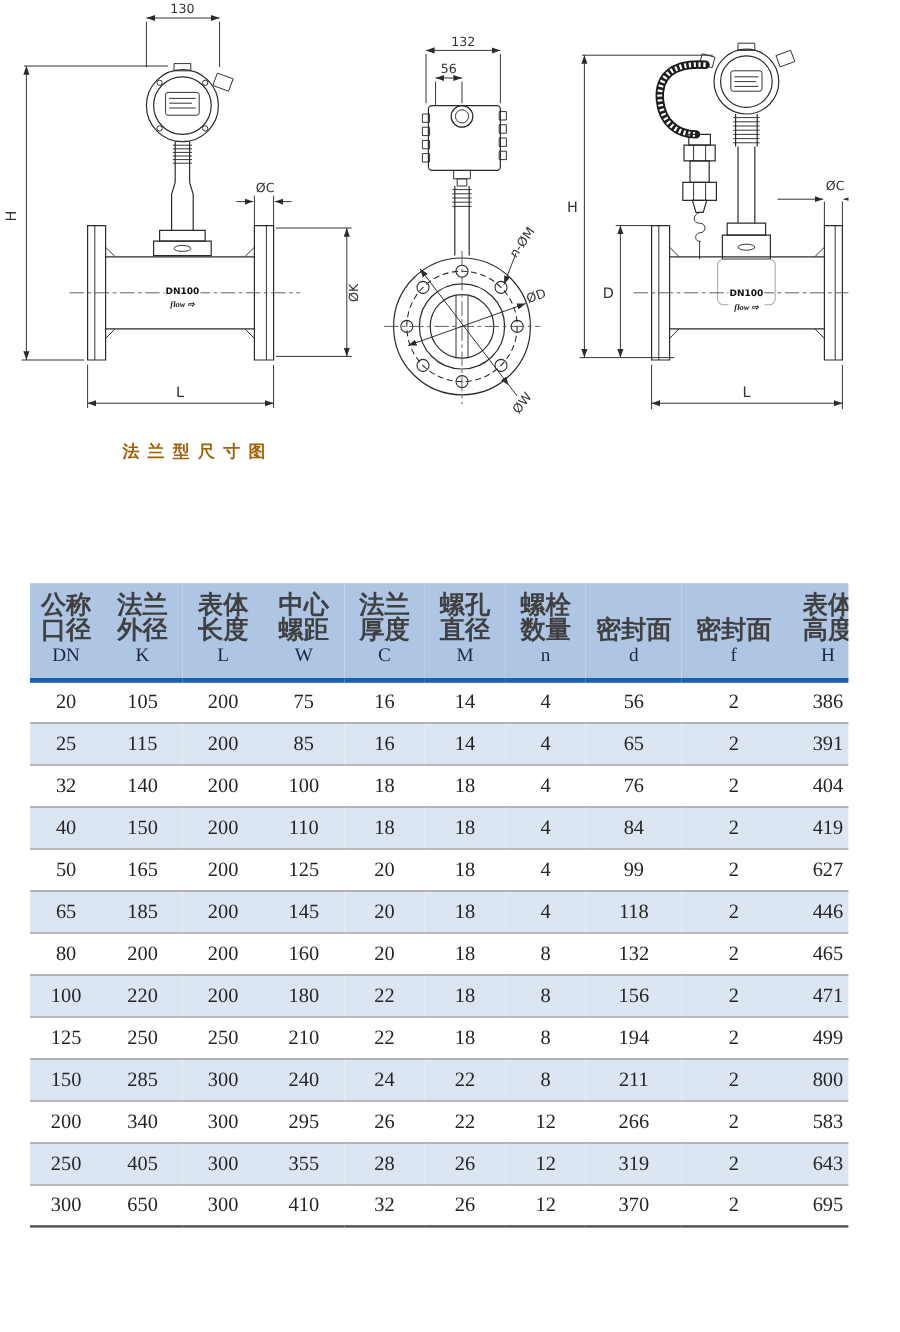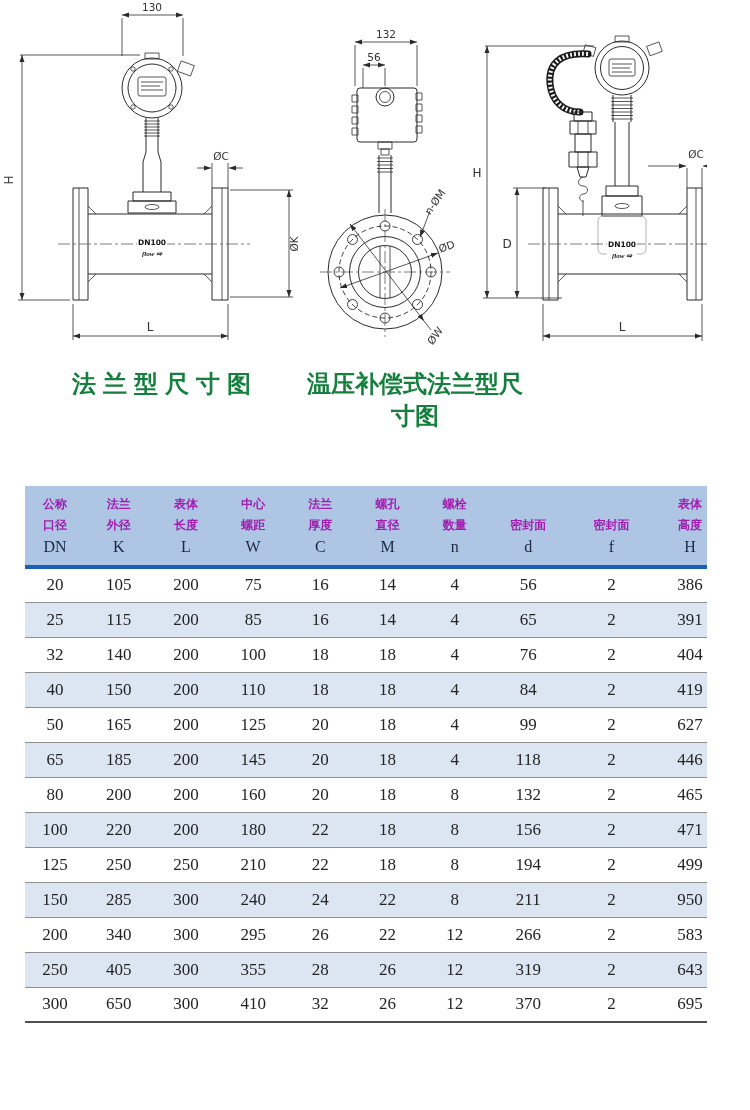--- a/index.html
+++ b/index.html
@@ -15,29 +15,29 @@
   .cl{stroke:#5a5a5a;stroke-width:.8;fill:none;stroke-dasharray:12 3 3 3;}
   .bolt{stroke:#2b2b2b;stroke-width:.9;fill:none;}
   .dash{stroke:#2b2b2b;stroke-width:.9;fill:none;stroke-dasharray:5 3;}
   .hose{stroke:#1c1c1c;stroke-width:7;fill:none;stroke-linecap:round;}
   .hoseband{stroke:#ffffff;stroke-width:4;fill:none;stroke-dasharray:1.8 2.2;}
   .boss{stroke:#a8a8a8;stroke-width:.9;fill:none;}
   .dim{font:10.5px "DejaVu Sans",sans-serif;fill:#333;}
   .dimL{font:12px "DejaVu Sans",sans-serif;fill:#333;}
   .tag{font:bold 7.5px "DejaVu Sans",sans-serif;fill:#111;}
   .flw{font:italic bold 7px "Liberation Serif",serif;fill:#111;}
-  .caption{position:absolute;top:368px;font-size:24px;font-weight:bold;color:#15803d;}
+  .caption{position:absolute;top:368px;font-size:14px;font-weight:bold;color:#a16207;}
   .c1{left:35px;width:260px;text-align:center;letter-spacing:7px;}
   .c2{left:300px;width:230px;text-align:center;letter-spacing:0px;}
   .title{position:absolute;left:30px;top:428px;font-size:33px;font-weight:bold;color:#111;letter-spacing:1px;}
   .title .red{color:var(--accent-red);}
   table.dims{position:absolute;left:25px;top:486px;width:700px;border-collapse:collapse;table-layout:fixed;}
   table.dims thead tr{background:var(--header-bg);}
   table.dims th{font-weight:normal;padding:8px 0 7px 0;border-bottom:4px solid var(--header-rule);vertical-align:bottom;}
-  table.dims th .zh{font-size:12px;font-weight:600;color:#a21caf;line-height:21px;height:21px;font-family:"Liberation Sans",sans-serif;text-align:center;}
+  table.dims th .zh{font-size:21px;font-weight:600;color:#404040;line-height:21px;height:21px;font-family:"Liberation Sans",sans-serif;text-align:center;}
   table.dims th .lt{font-size:16px;color:#1c2840;line-height:22px;height:22px;font-family:"Liberation Serif",serif;text-align:center;}
   table.dims td{height:35px;text-align:center;font-family:"Liberation Serif",serif;font-size:17px;color:#242424;border-bottom:1px solid #8f8f8f;}
   table.dims tbody tr:nth-child(even){background:var(--row-alt);}
   table.dims tbody tr:last-child td{border-bottom:2px solid #4f4f4f;}
   .note{position:absolute;right:25px;top:1108px;font-size:19px;color:#1a1a1a;text-align:right;}
 </style>
 </head>
 <body>
 
 <div class="page">
@@ -210,21 +210,20 @@
       <path class="lnt" d="M703,166 H717" marker-start="url(#arr)"></path>
       <text class="dim" x="696" y="158" text-anchor="middle">ØC</text>
 
       <path class="lnt" d="M543,304 V341 M702,304 V341"></path>
       <path class="lnt" d="M543,336 H702" marker-start="url(#arr)" marker-end="url(#arr)"></path>
       <text class="dimL" x="622" y="331" text-anchor="middle">L</text>
     </g>
   </svg>
 
   <div class="caption c1">法兰型尺寸图</div>
-  <div class="caption c2">温压补偿式法兰型尺寸图</div>
 
 
   <table class="dims">
     <colgroup>
       <col style="width:8.6%">
         <col style="width:9.6%">
         <col style="width:9.6%">
         <col style="width:9.6%">
       <col style="width:9.6%">
         <col style="width:9.6%">
@@ -399,21 +398,21 @@
         <tr>
           <td>150</td>
           <td>285</td>
           <td>300</td>
           <td>240</td>
           <td>24</td>
           <td>22</td>
           <td>8</td>
           <td>211</td>
           <td>2</td>
-          <td>950</td>
+          <td>800</td>
         </tr>
         <tr>
           <td>200</td>
           <td>340</td>
           <td>300</td>
           <td>295</td>
           <td>26</td>
           <td>22</td>
           <td>12</td>
           <td>266</td>

